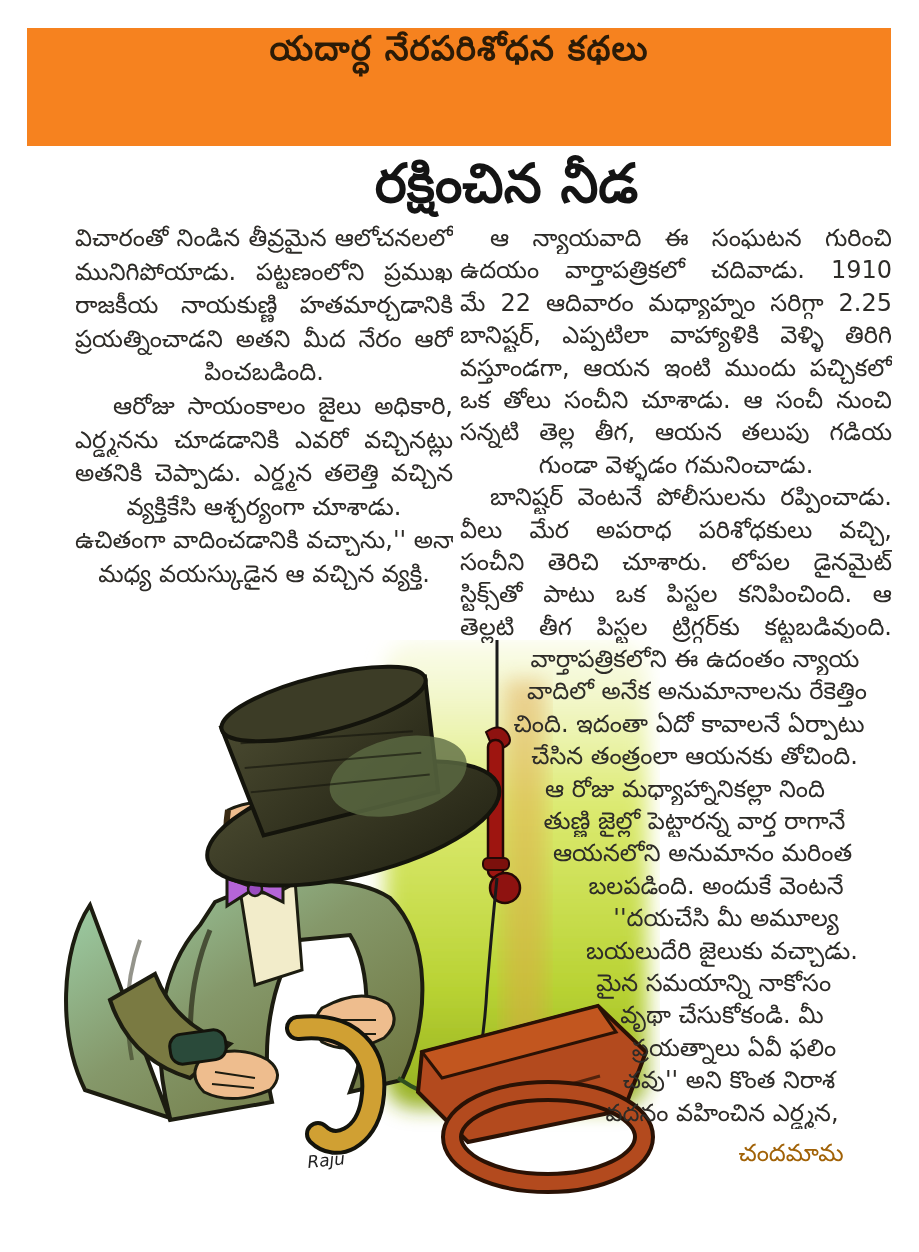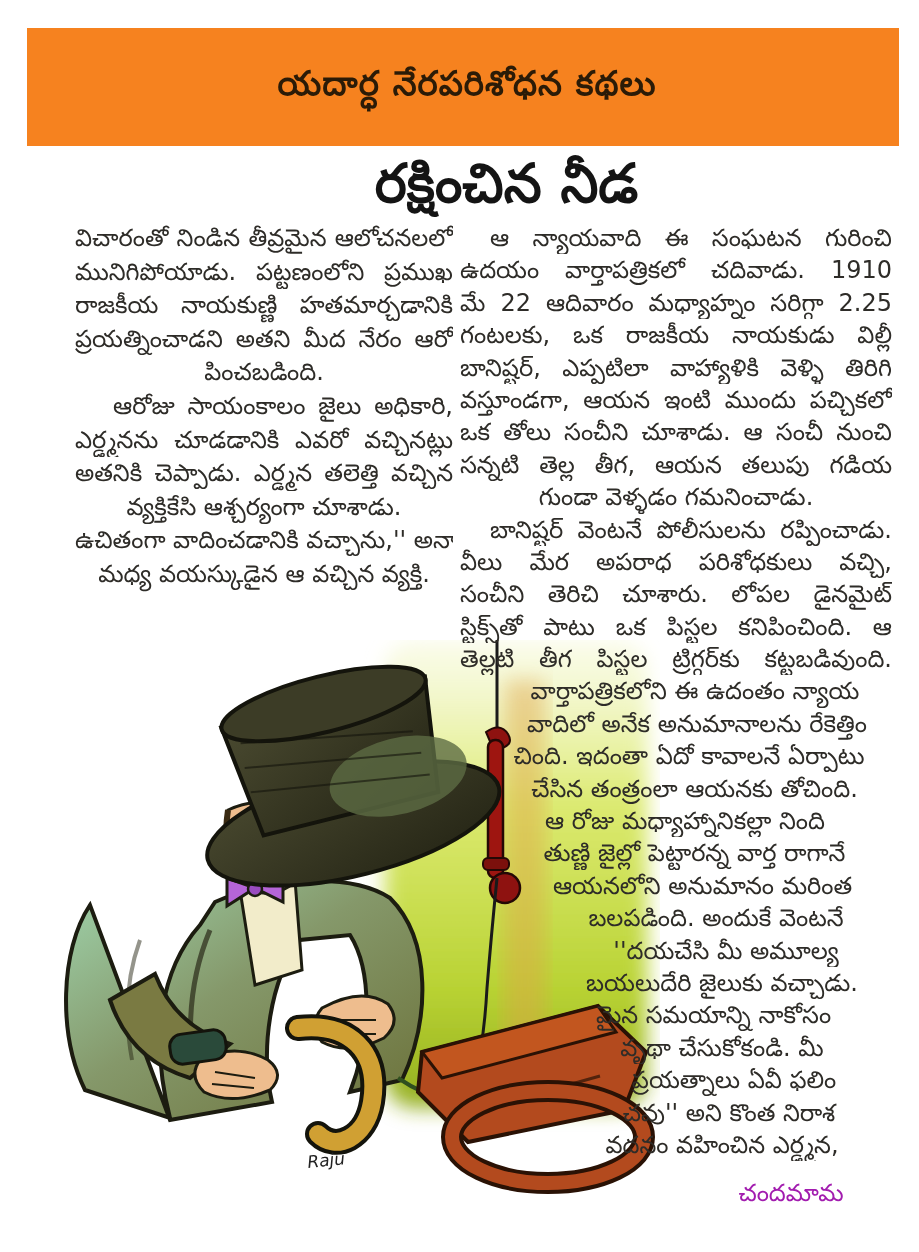--- a/index.html
+++ b/index.html
@@ -3,21 +3,21 @@
 <meta charset="utf-8">
 <title>Telugu Story Page</title>
 <style>
   html,body{margin:0;padding:0;}
   body{
     width:919px;height:1252px;position:relative;background:#ffffff;
     font-family:"DejaVu Sans",sans-serif;color:#2b2b2b;overflow:hidden;
   }
   .banner{
     position:absolute;left:27px;top:28px;width:864px;height:118px;
-    background:#F6821F;display:flex;align-items:center;justify-content:center;padding-left:8px;
+    background:#F6821F;display:flex;align-items:flex-start;justify-content:center;
   }
   .banner-text{
     font-size:34px;font-weight:bold;color:#2b1b07;letter-spacing:1px;
   }
   .page-title{
     position:absolute;left:0;top:152px;width:919px;text-align:center;
     font-size:54px;font-weight:bold;color:#141414;padding-left:47px;
   }
   .col{position:absolute;top:222px;z-index:2;}
   .col-left{left:75px;width:378px;}
@@ -31,21 +31,21 @@
   
   .j{text-align:justify;text-align-last:justify;}
   
   .e{text-align:center;}
   
   .i18{padding-left:18px}.i26{padding-left:26px}.i30{padding-left:30px}
   .i37{padding-left:37px}.i38{padding-left:38px}.i42{padding-left:42px}
   .i53{padding-left:53px}.i75{padding-left:75px}.i80{padding-left:80px}
   .i92{padding-left:92px}.i100{padding-left:100px}.i106{padding-left:106px}
   .i116{padding-left:116px}
-  .credit{padding-left:230px;margin-top:16px;color:#a21caf;}
+  .credit{padding-left:230px;margin-top:8px;color:#a16207;}
   .illus{position:absolute;left:50px;top:640px;width:610px;height:560px;z-index:1;}
 </style>
 </head>
 <body>
 
 <div class="banner">
   <div class="banner-text">యదార్ధ నేరపరిశోధన కథలు</div>
 </div>
 
 <div class="page-title">రక్షించిన నీడ</div>
@@ -61,21 +61,20 @@
   <div class="ln j">అతనికి చెప్పాడు. ఎర్డ్మన తలెత్తి వచ్చిన</div>
   <div class="ln e">వ్యక్తికేసి ఆశ్చర్యంగా చూశాడు.</div>
   <div class="ln j">ఉచితంగా వాదించడానికి వచ్చాను,'' అన్నాడు</div>
   <div class="ln e">మధ్య వయస్కుడైన ఆ వచ్చిన వ్యక్తి.</div>
 </div>
 
 <div class="col col-right">
   <div class="ln j i30">ఆ న్యాయవాది ఈ సంఘటన గురించి</div>
   <div class="ln j">ఉదయం వార్తాపత్రికలో చదివాడు. 1910</div>
   <div class="ln j">మే 22 ఆదివారం మధ్యాహ్నం సరిగ్గా 2.25</div>
-  <div class="ln j">గంటలకు, ఒక రాజకీయ నాయకుడు విల్లీ</div>
   <div class="ln j">బానిష్టర్, ఎప్పటిలా వాహ్యాళికి వెళ్ళి తిరిగి</div>
   <div class="ln j">వస్తూండగా, ఆయన ఇంటి ముందు పచ్చికలో</div>
   <div class="ln j">ఒక తోలు సంచీని చూశాడు. ఆ సంచీ నుంచి</div>
   <div class="ln j">సన్నటి తెల్ల తీగ, ఆయన తలుపు గడియ</div>
   <div class="ln e">గుండా వెళ్ళడం గమనించాడు.</div>
   <div class="ln j i30">బానిష్టర్ వెంటనే పోలీసులను రప్పించాడు.</div>
   <div class="ln j">వీలు మేర అపరాధ పరిశోధకులు వచ్చి,</div>
   <div class="ln j">సంచీని తెరిచి చూశారు. లోపల డైనమైట్</div>
   <div class="ln j">స్టిక్స్‌తో పాటు ఒక పిస్టల కనిపించింది. ఆ</div>
   <div class="ln j">తెల్లటి తీగ పిస్టల ట్రిగ్గర్‌కు కట్టబడివుంది.</div>

